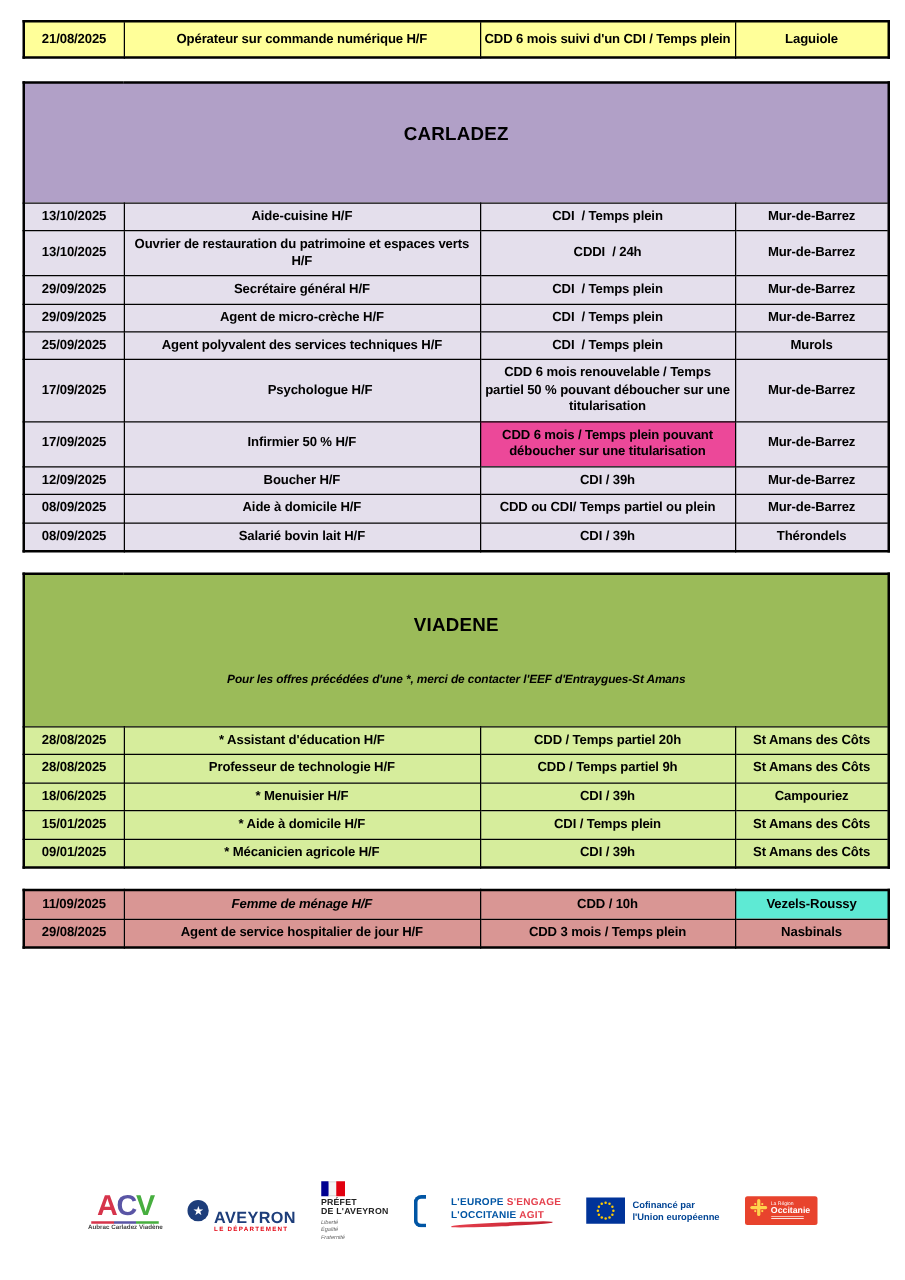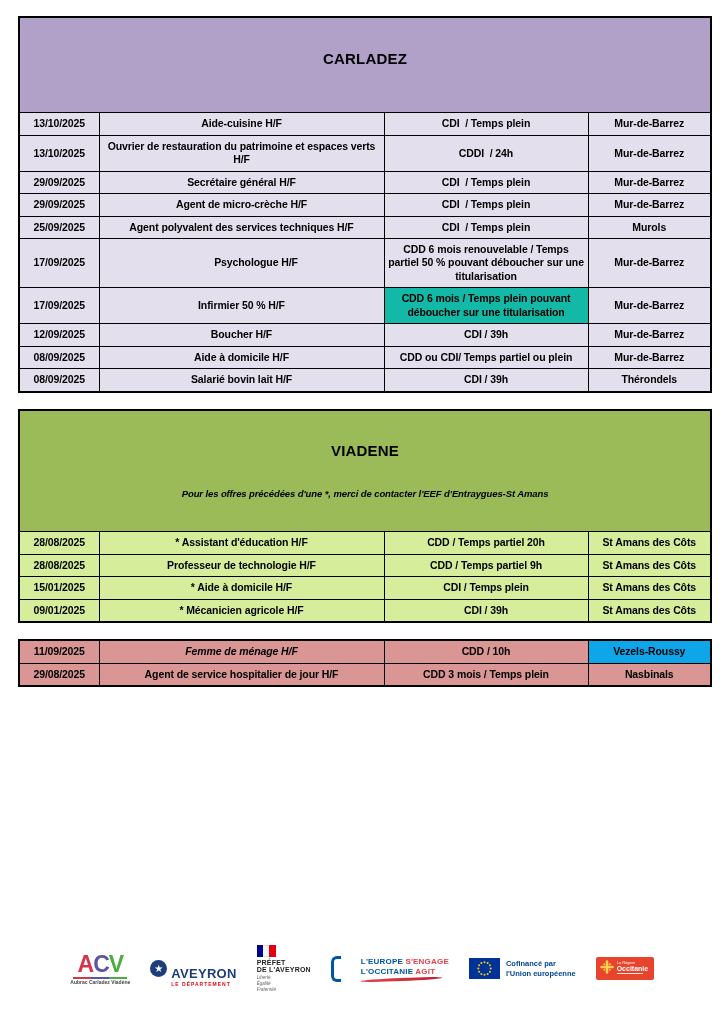--- a/index.html
+++ b/index.html
@@ -63,20 +63,37 @@
   .oc-name { font-size:7px; font-weight:bold; color:#ffffff; }
   .oc-lines { width:26px; height:3px; margin-top:1px;
               background:repeating-linear-gradient(180deg,rgba(255,255,255,.85) 0 .8px,transparent .8px 1.6px); }
 </style>
 </head>
 <body>
 
 <div class="page">
   <div class="content">
     <div id="sections">
+  <table class="offers no-header">
+    <colgroup>
+            <col class="c-date">
+            <col class="c-job">
+            <col class="c-contract">
+            <col class="c-location">
+          </colgroup>
+    <tbody>
+
+  <tr class="offer-row">
+    <td style="background: rgb(255, 255, 153);">21/08/2025</td>
+    <td style="background: rgb(255, 255, 153);">Opérateur sur commande numérique H/F</td>
+    <td style="background: rgb(255, 255, 153);">CDD 6 mois suivi d'un CDI / Temps plein</td>
+    <td style="background: rgb(255, 255, 153);">Laguiole</td>
+  </tr>
+</tbody>
+  </table>
 
   <table class="offers">
     <colgroup>
             <col class="c-date">
             <col class="c-job">
             <col class="c-contract">
             <col class="c-location">
           </colgroup>
     <tbody>
       <tr class="section-header-row">
@@ -124,21 +141,21 @@
   <tr class="offer-row">
     <td style="background: rgb(228, 223, 236);">17/09/2025</td>
     <td style="background: rgb(228, 223, 236); padding-left: 32px;">Psychologue H/F</td>
     <td style="background: rgb(228, 223, 236);">CDD 6 mois renouvelable / Temps partiel 50 % pouvant déboucher sur une titularisation</td>
     <td style="background: rgb(228, 223, 236);">Mur-de-Barrez</td>
   </tr>
 
   <tr class="offer-row">
     <td style="background: rgb(228, 223, 236);">17/09/2025</td>
     <td style="background: rgb(228, 223, 236);">Infirmier 50 % H/F</td>
-    <td style="background: #14b8a6; margin-top: 31px;">CDD 6 mois / Temps plein pouvant déboucher sur une titularisation</td>
+    <td style="background: #ec4899; margin-top: 31px;">CDD 6 mois / Temps plein pouvant déboucher sur une titularisation</td>
     <td style="background: rgb(228, 223, 236);">Mur-de-Barrez</td>
   </tr>
 
   <tr class="offer-row">
     <td style="background: rgb(228, 223, 236);">12/09/2025</td>
     <td style="background: rgb(228, 223, 236);">Boucher H/F</td>
     <td style="background: rgb(228, 223, 236);">CDI / 39h</td>
     <td style="background: rgb(228, 223, 236);">Mur-de-Barrez</td>
   </tr>
 
@@ -180,20 +197,26 @@
     <td style="background: rgb(214, 237, 156);">St Amans des Côts</td>
   </tr>
 
   <tr class="offer-row">
     <td style="background: rgb(214, 237, 156);">28/08/2025</td>
     <td style="background: rgb(214, 237, 156);">Professeur de technologie H/F</td>
     <td style="background: rgb(214, 237, 156);">CDD / Temps partiel 9h</td>
     <td style="background: rgb(214, 237, 156);">St Amans des Côts</td>
   </tr>
 
+  <tr class="offer-row">
+    <td style="background: rgb(214, 237, 156);">18/06/2025</td>
+    <td style="background: rgb(214, 237, 156);">* Menuisier H/F</td>
+    <td style="background: rgb(214, 237, 156);">CDI / 39h</td>
+    <td style="background: rgb(214, 237, 156);">Campouriez</td>
+  </tr>
 
   <tr class="offer-row">
     <td style="background: rgb(214, 237, 156);">15/01/2025</td>
     <td style="background: rgb(214, 237, 156);">* Aide à domicile H/F</td>
     <td style="background: rgb(214, 237, 156);">CDI / Temps plein</td>
     <td style="background: rgb(214, 237, 156);">St Amans des Côts</td>
   </tr>
 
   <tr class="offer-row">
     <td style="background: rgb(214, 237, 156);">09/01/2025</td>
@@ -210,21 +233,21 @@
             <col class="c-job">
             <col class="c-contract">
             <col class="c-location">
           </colgroup>
     <tbody>
 
   <tr class="offer-row">
     <td style="background: rgb(217, 150, 148);">11/09/2025</td>
     <td style="background: rgb(217, 150, 148); font-style: italic;">Femme de ménage H/F</td>
     <td style="background: rgb(217, 150, 148);">CDD / 10h</td>
-    <td style="background: #0ea5e9;">Vezels-Roussy</td>
+    <td style="background: #5eead4;">Vezels-Roussy</td>
   </tr>
 
   <tr class="offer-row">
     <td style="background: rgb(217, 150, 148);">29/08/2025</td>
     <td style="background: rgb(217, 150, 148);">Agent de service hospitalier de jour H/F</td>
     <td style="background: rgb(217, 150, 148);">CDD 3 mois / Temps plein</td>
     <td style="background: rgb(217, 150, 148);">Nasbinals</td>
   </tr>
 </tbody>
   </table>

